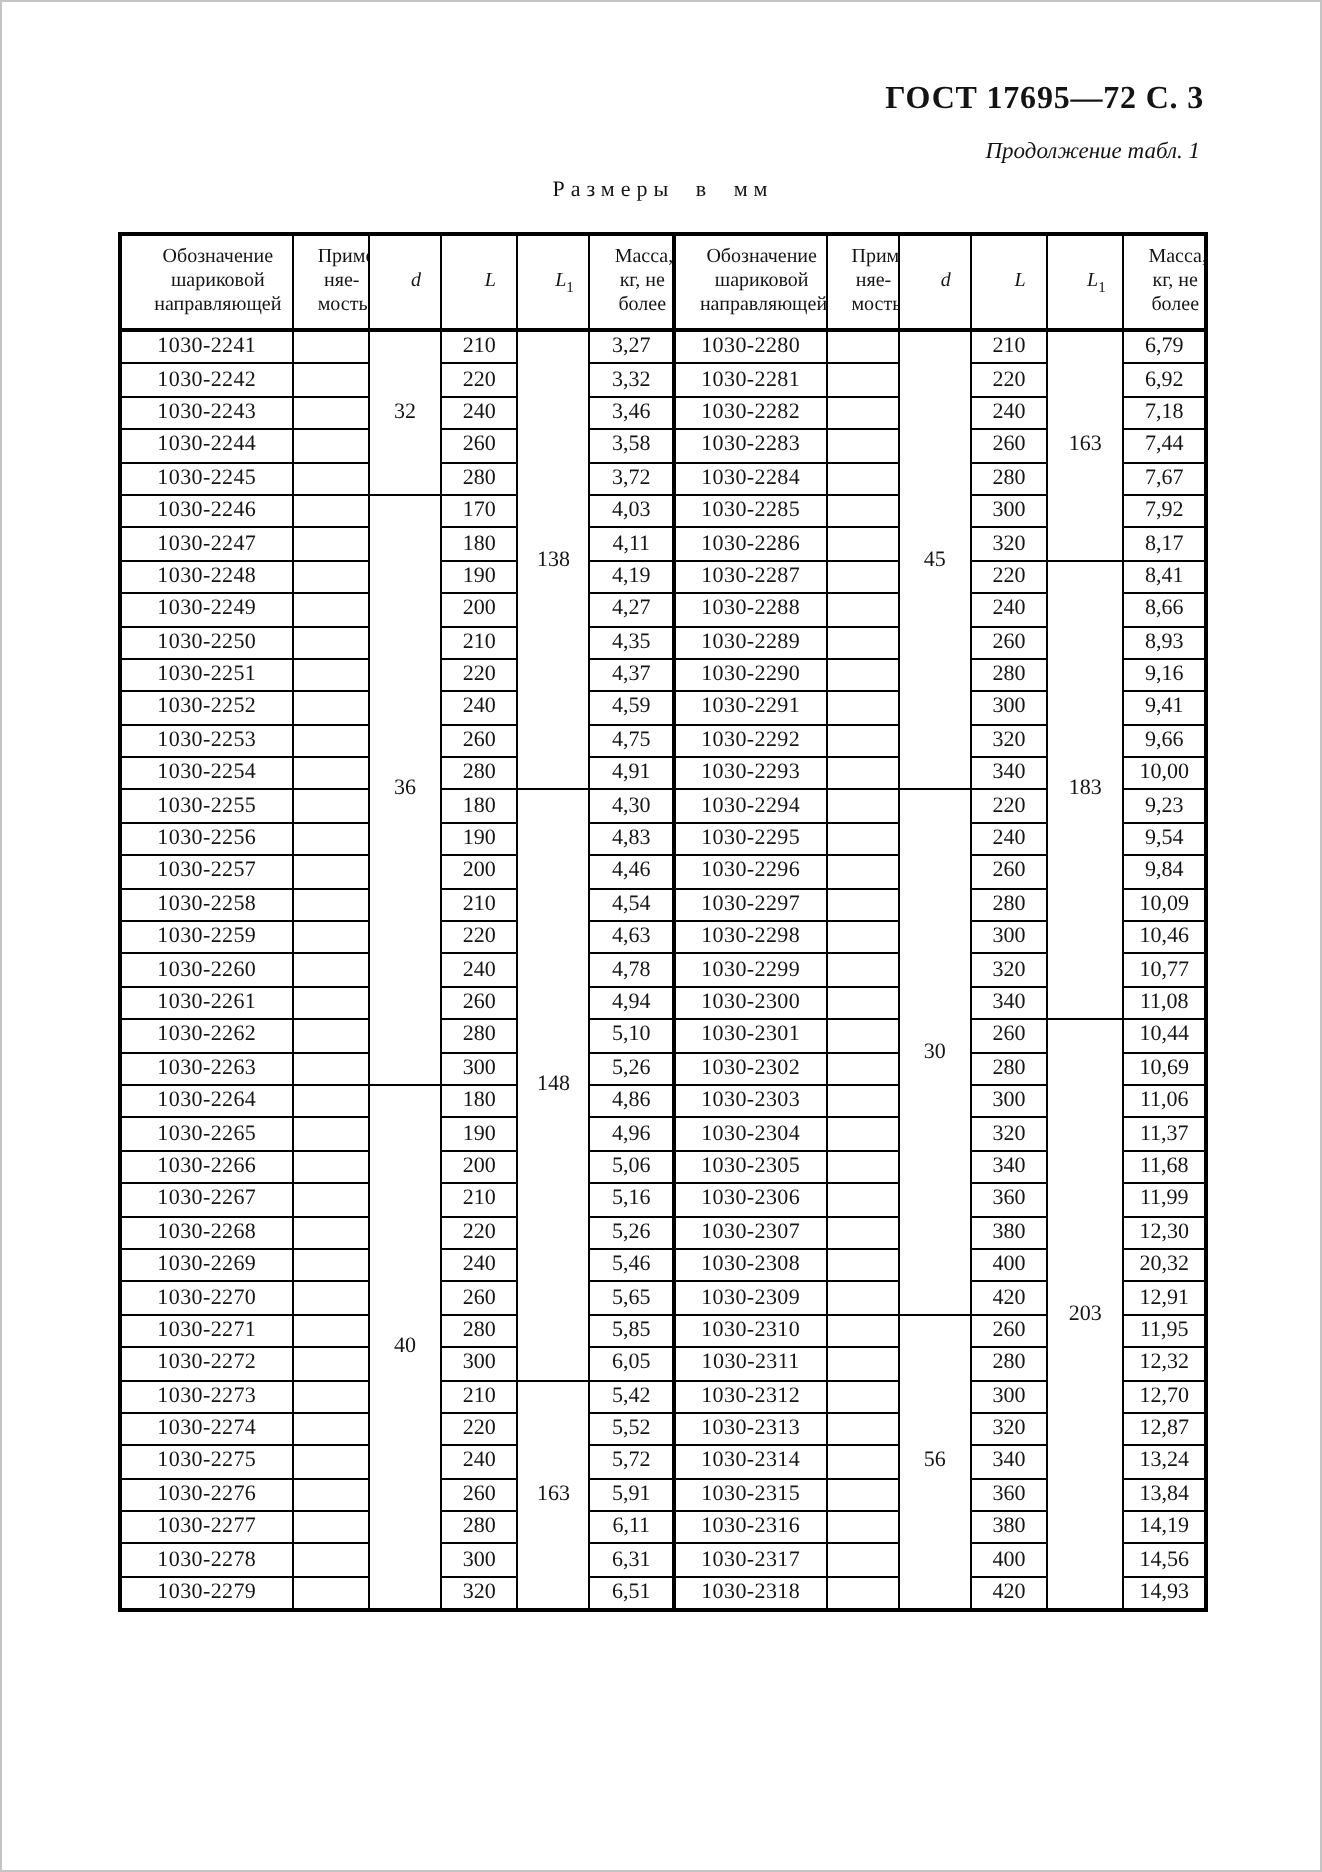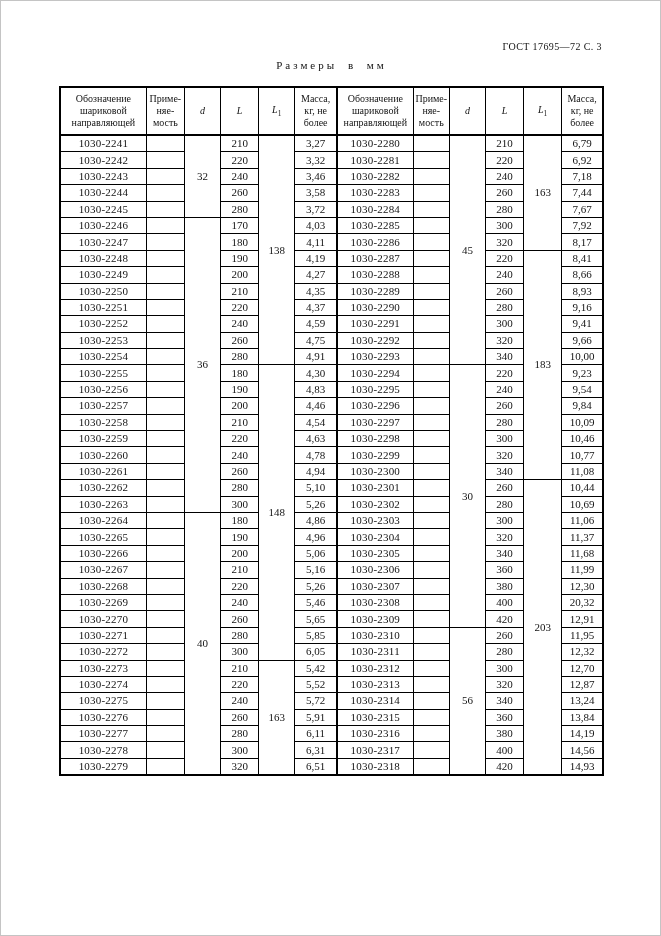--- a/index.html
+++ b/index.html
@@ -10,22 +10,22 @@
     background:#ffffff;
     border:1px solid #c4c4c4;
     box-sizing:border-box;
     font-family:"Liberation Serif","DejaVu Serif",serif;
     color:#141414;
     overflow:hidden;
   }
   .gost-header{
     margin:40px 58px 0 0;
     text-align:right;
-    font-size:10px;
-    font-weight:normal;
+    font-size:16px;
+    font-weight:bold;
     letter-spacing:.4px;
   }
   .continuation{
     margin:11px 60px 0 0;
     text-align:right;
     font-size:11.5px;
     font-style:italic;
   }
   .units{
     width:545px;
@@ -49,36 +49,38 @@
     vertical-align:middle;
     overflow:hidden;
   }
   .tbl thead th{
     height:46px;
     font-weight:normal;
     font-size:10px;
     line-height:1.2;
     white-space:pre-line;
     border-bottom:2px solid #000;
+    padding-left:12px;
   }
   .tbl tbody td{
     height:15.4px;
     font-size:11px;
     line-height:1;
   }
   .math{font-style:italic;font-family:"Liberation Serif","DejaVu Serif",serif;}
   .tbl sub{font-size:7.5px;}
   .half-start{border-left:2px solid #000 !important;}
   .desig{letter-spacing:.2px;}
 </style>
 </head>
 <body>
 
 <div class="page">
   <div class="gost-header">ГОСТ 17695—72 С. 3</div>
+  <div class="continuation">Продолжение табл. 1</div>
   <div class="units">Размеры в мм</div>
 
   <table class="tbl">
     <colgroup>
       <col style="width:86px">
         <col style="width:38px">
         <col style="width:36px">
       <col style="width:38px">
         <col style="width:36px">
         <col style="width:42px">

